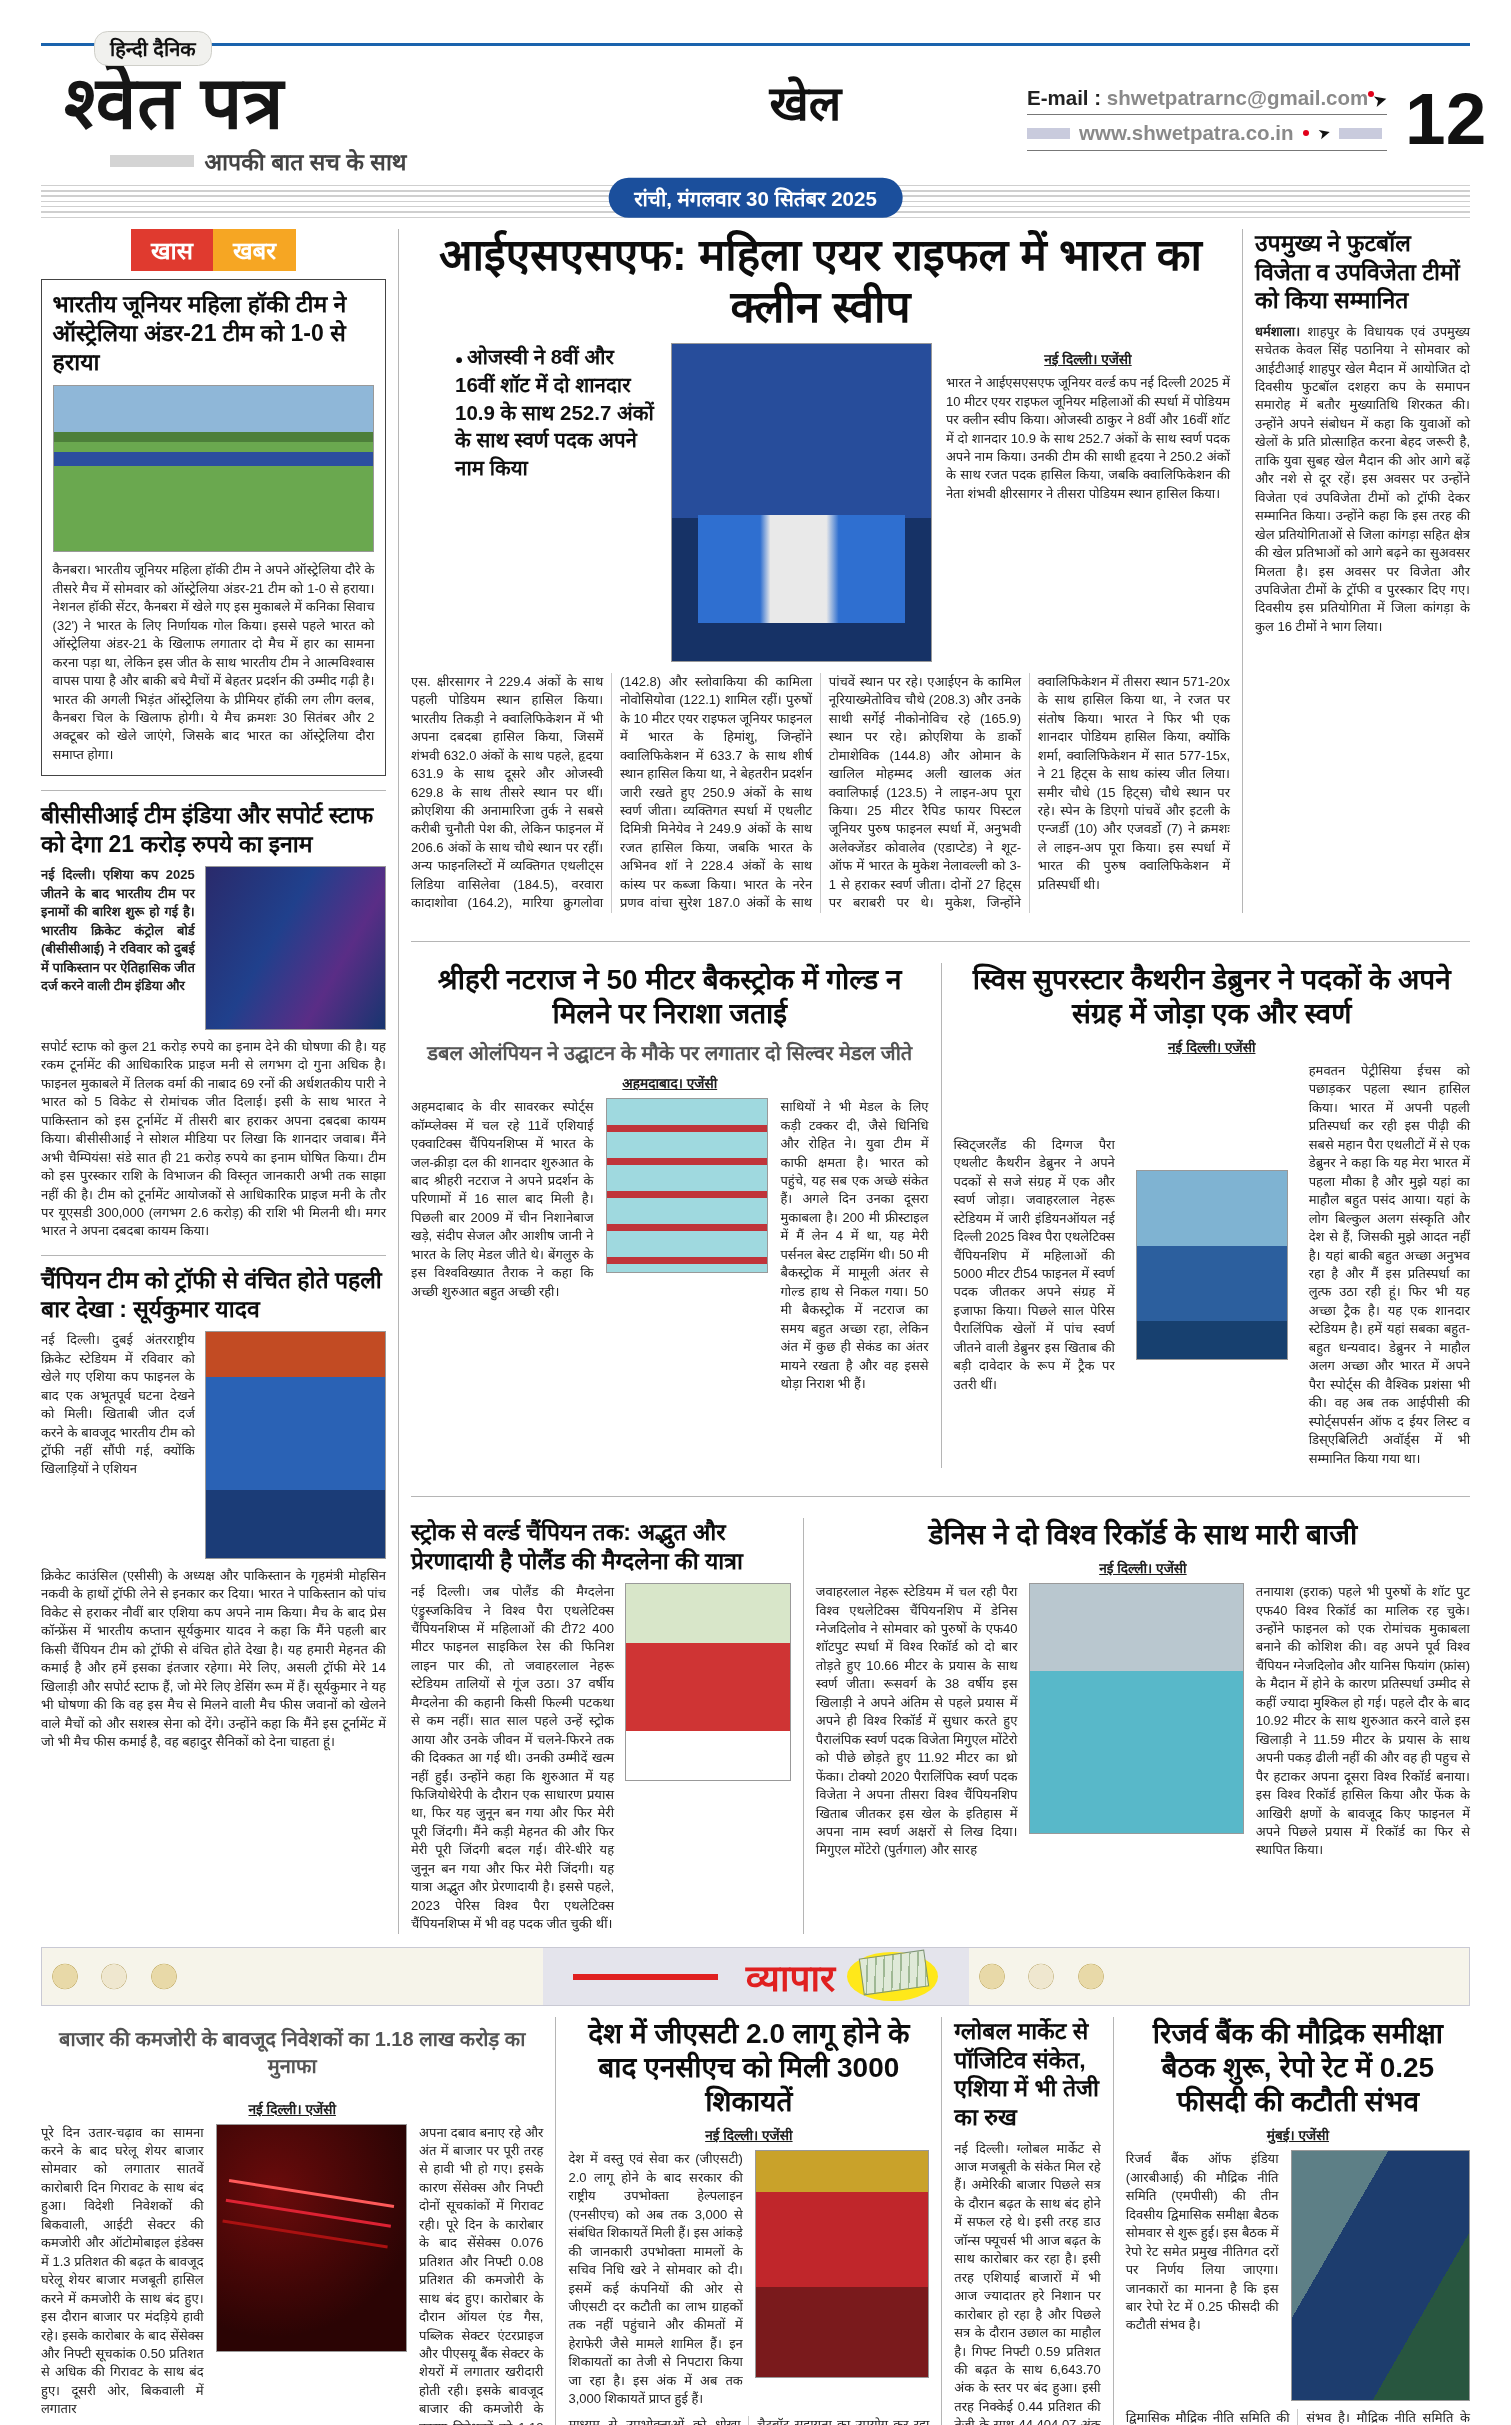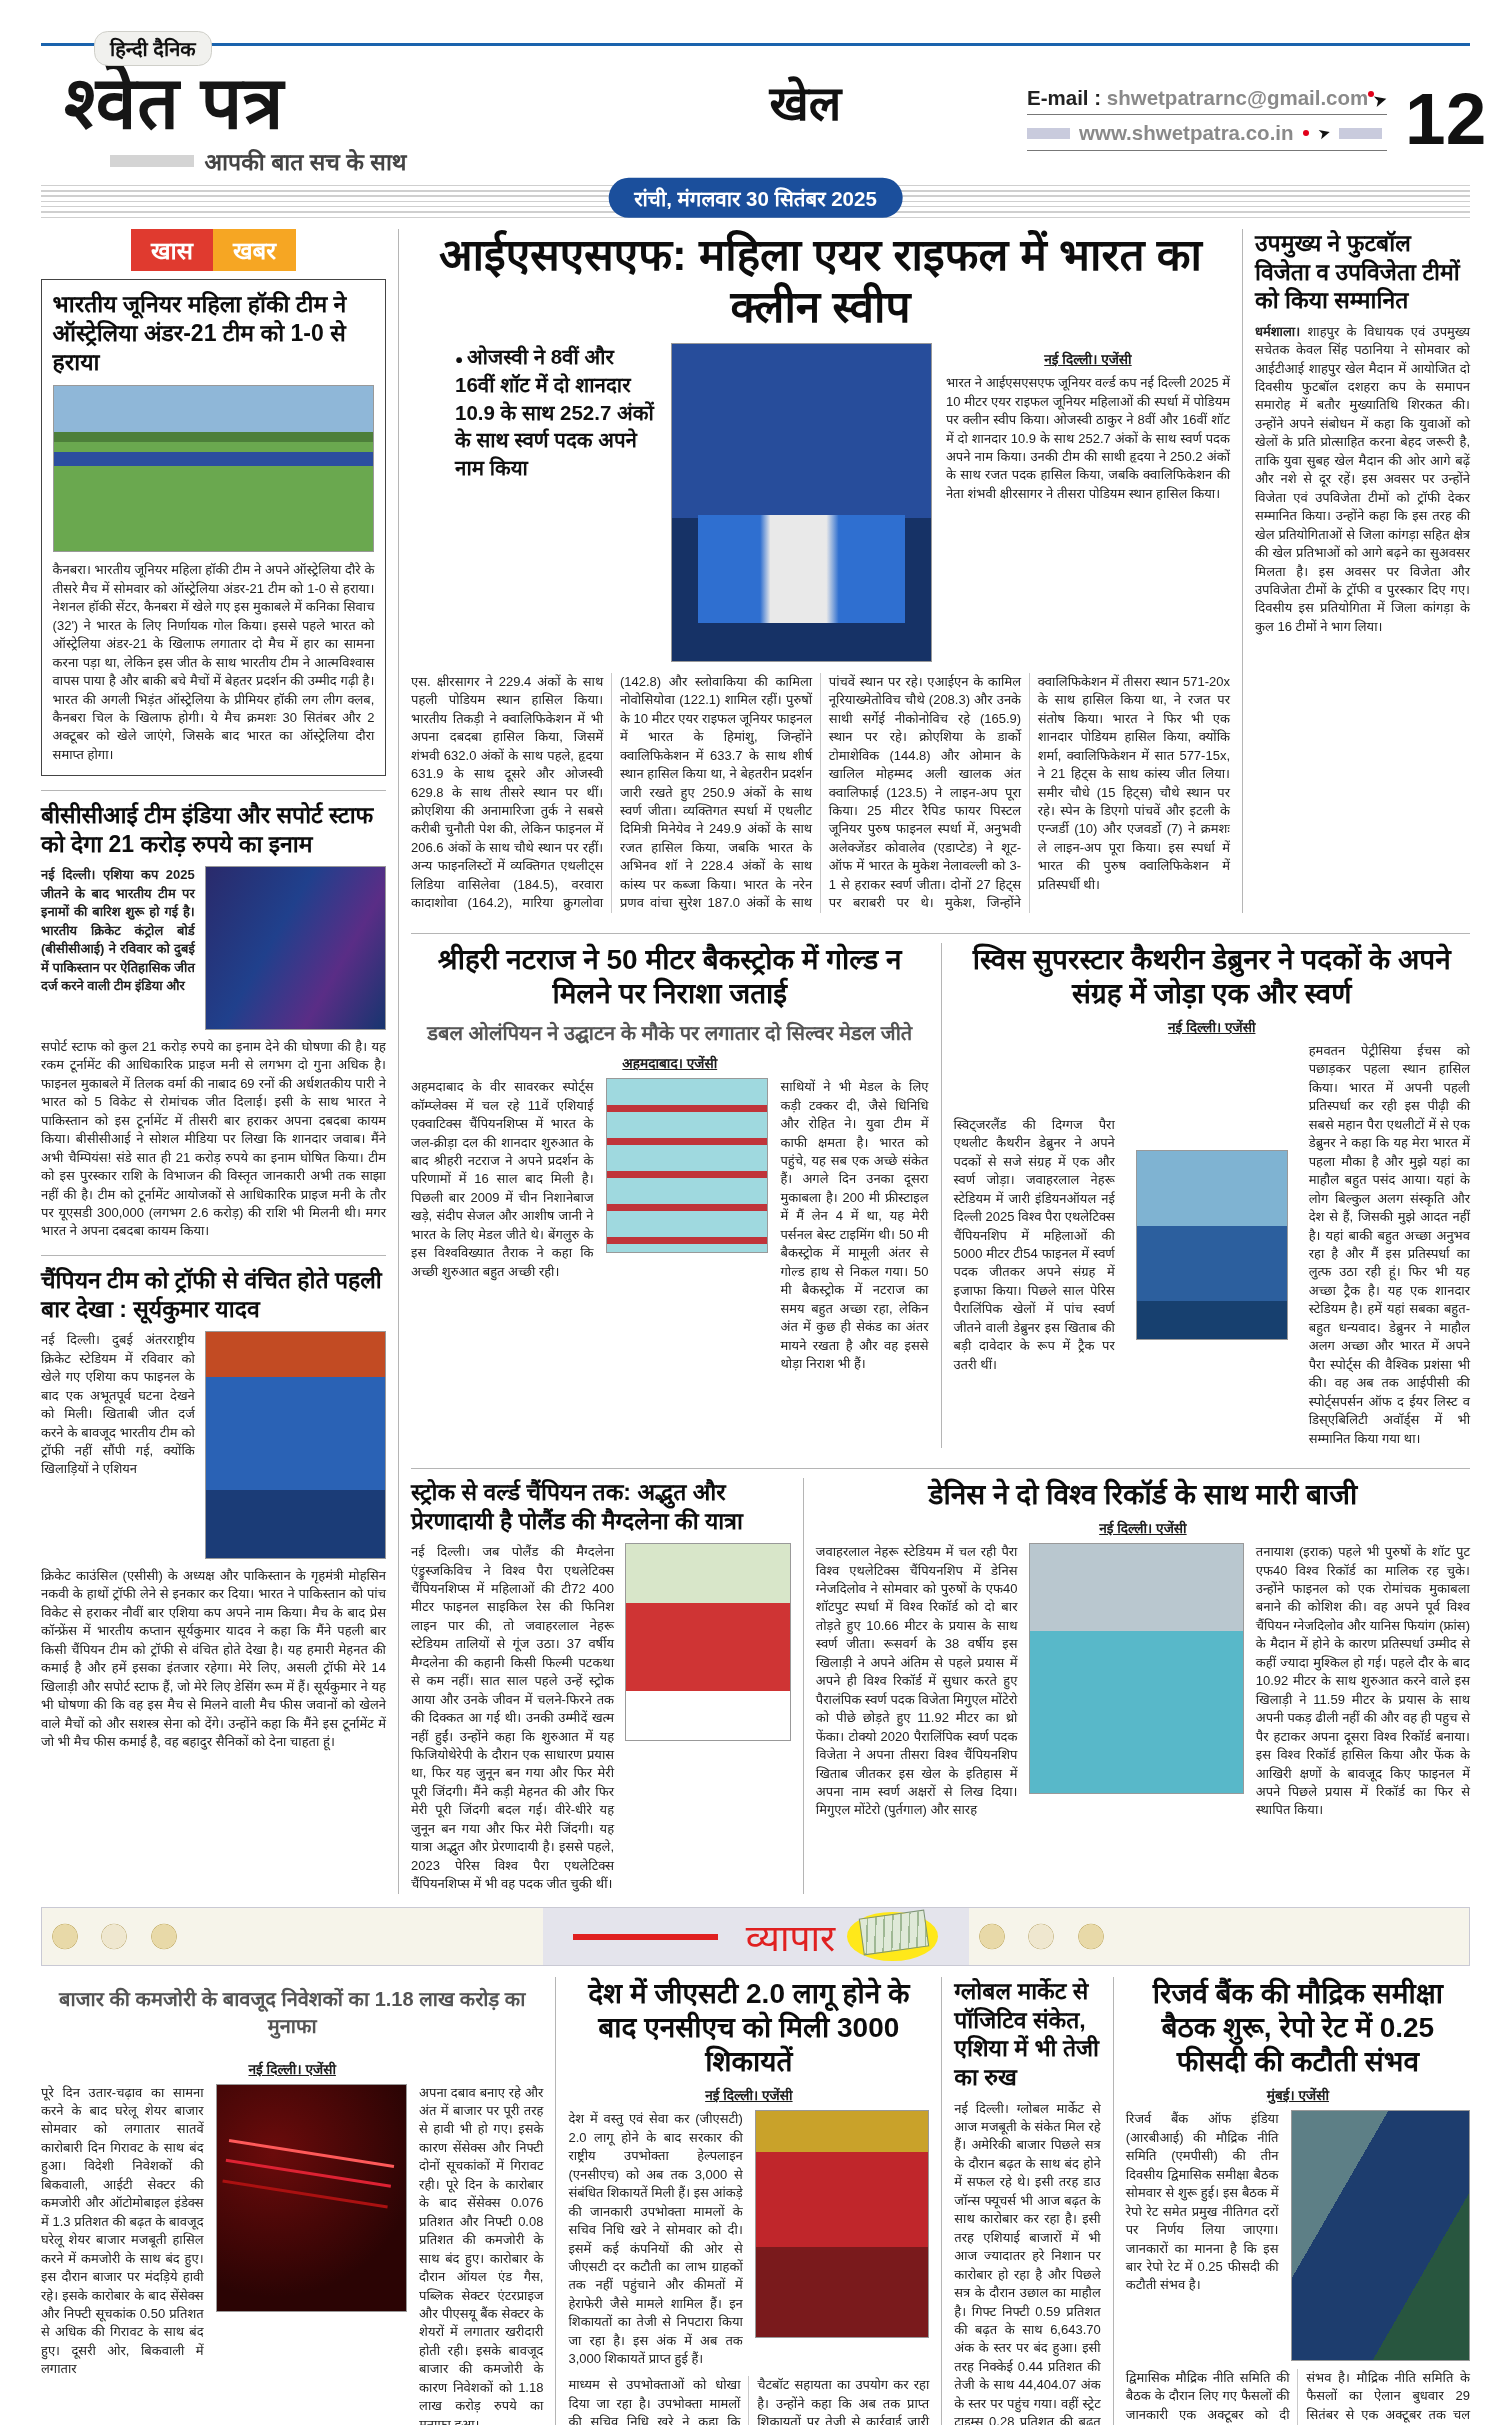--- a/index.html
+++ b/index.html
@@ -75,28 +75,28 @@
   .ph-woman { height:228px; background:linear-gradient(180deg,#c9a22a 0 18%, #c0262b 18% 60%, #7a1a1c 60% 100%); }
   .ph-rbi { height:251px; background:linear-gradient(120deg,#5d7f86 0 30%, #1d3d6e 30% 70%, #28563f 70% 100%); }
 
   .lead-row { display:flex; gap:13.7px; margin-top:10.6px;margin-left:44px; }
   .lead-left { width:27%; }
   .bullet-lead { font-size:20.5px; font-weight:bold; line-height:1.35; color:#111; }
   .bullet-lead::before { content:"● "; font-size:13.7px; }
   .lead-photo { width:35%; }
   .lead-right { width:38%; }
 
-  .band { display:flex; margin-top:20px; border-top:0.8px solid #b5b5b5; padding-top:9px; }
+  .band { display:flex; margin-top:28px; border-top:0.8px solid #b5b5b5; padding-top:21px; }
 
   
   .biz-band { display:flex; align-items:stretch; height:59px; margin-top:13.7px; border:0.8px solid #c9c9d4; }
   .coins { flex:1; background:radial-gradient(circle 20px at 23px 50%, #e8d9a8 60%, #c9b574 62%, transparent 66%), radial-gradient(circle 20px at 72px 50%, #efe7cf 60%, #cabb8c 62%, transparent 66%), radial-gradient(circle 20px at 122px 50%, #e8d9a8 60%, #c9b574 62%, transparent 66%), #f6f4ea; }
   .biz-label-wrap { width:426px; background:#e4e4ec; display:flex; align-items:center; justify-content:center; gap:12px; position:relative; }
   .biz-line { width:145px; height:6px; background:#e02020; }
-  .biz-label { color:#e02020; font-size:37px; font-weight:normal;margin-left:16px; }
+  .biz-label { color:#e02020; font-size:37px; font-weight:bold;margin-left:16px; }
   .money-fan { width:91px; height:49px; position:relative; }
   .money-fan::before { content:""; position:absolute; inset:0; border-radius:50%; background:#ffe81a; }
   .money-fan::after { content:""; position:absolute; left:13.7px; top:1.5px; width:64px; height:35px; background:repeating-linear-gradient(100deg,#dfe9d8 0 6.8px,#9fb894 6.8px 8.4px); transform:rotate(-8deg); border:0.8px solid #7d9473; }
 
   .biz-row { display:flex; margin-top:10.6px; }
   .biz-a1 { width:36%; padding-right:12px; }
   .biz-a2 { width:27%; padding:0 12px; }
   .biz-a3 { width:12%; padding:0 12px; }
   .biz-a4 { width:25%; padding-left:12px; }
 </style>

